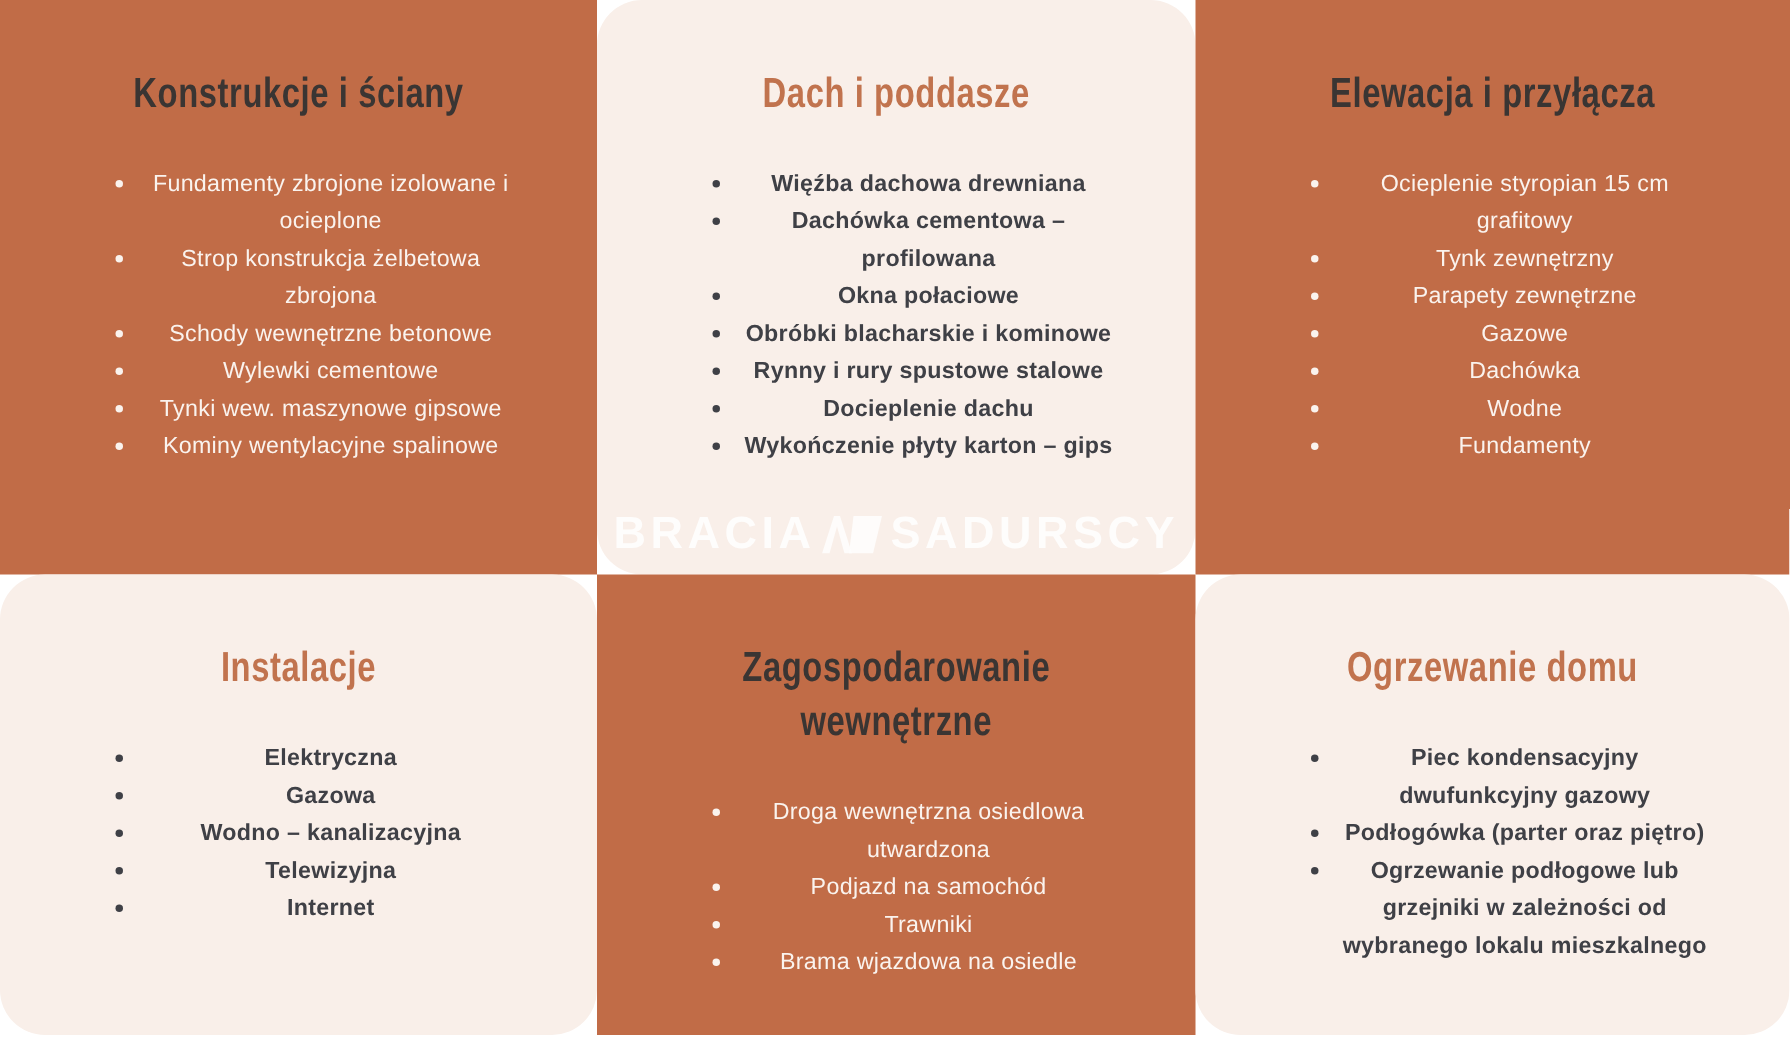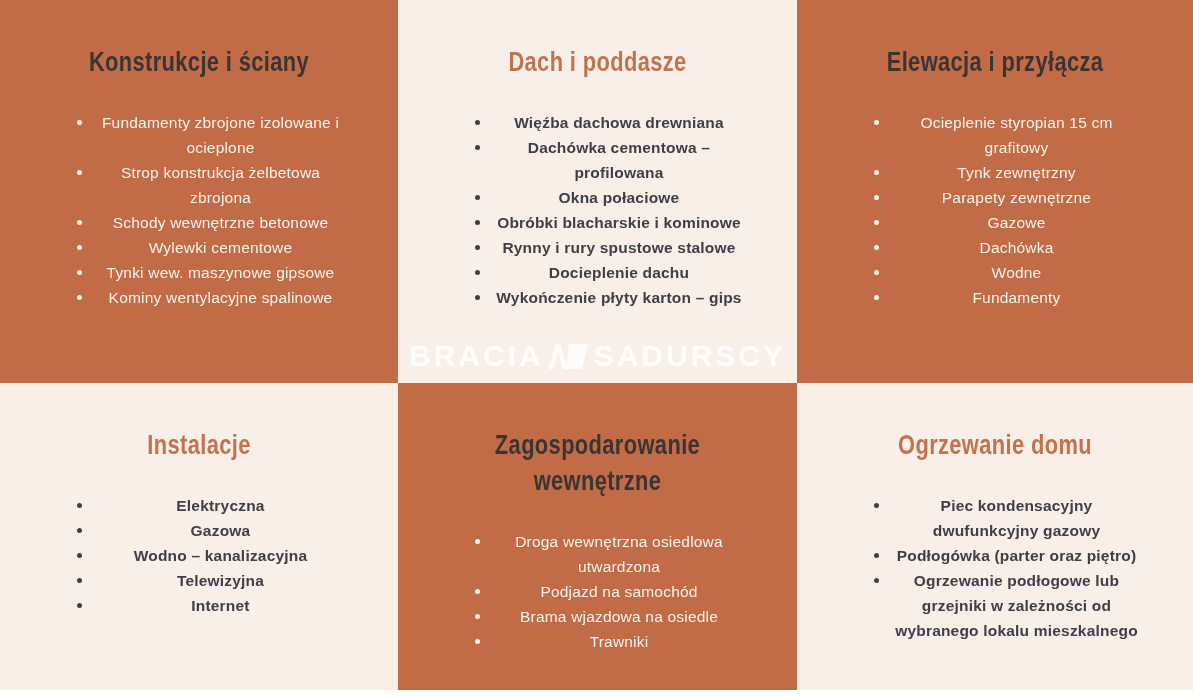--- a/index.html
+++ b/index.html
@@ -17,21 +17,21 @@
     display: grid;
     grid-template-columns: 398px 399px 396px;
     grid-template-rows: 383px 307px;
   }
   .panel {
     position: relative;
     box-sizing: border-box;
     padding: 44px 0 0 0;
   }
   .panel.terracotta { background: var(--terracotta, #C16C47); }
-  .panel.cream      { background: var(--cream, #F9EFE9); }
+  .panel.cream      { background: var(--cream, #F9EFE9); border-radius: 30px; }
 
   .panel-title {
     margin: 0;
     padding: 0 20px;
     text-align: center;
     font-size: 28px;
     line-height: 36px;
     font-weight: 700;
     letter-spacing: 0.5px;
     transform: scaleX(0.78);
@@ -152,22 +152,22 @@
         <li>Telewizyjna</li>
         <li>Internet</li>
       </ul>
   </section>
 
   <section class="panel terracotta">
     <h2 class="panel-title">Zagospodarowanie wewnętrzne</h2>
     <ul class="panel-list">
         <li>Droga wewnętrzna osiedlowa utwardzona</li>
         <li>Podjazd na samochód</li>
+        <li>Trawniki</li>
         <li>Brama wjazdowa na osiedle</li>
-        <li>Trawniki</li>
       </ul>
   </section>
 
   <section class="panel cream">
     <h2 class="panel-title">Ogrzewanie domu</h2>
     <ul class="panel-list">
         <li>Piec kondensacyjny dwufunkcyjny gazowy</li>
         <li>Podłogówka (parter oraz piętro)</li>
         <li>Ogrzewanie podłogowe lub grzejniki w zależności od wybranego lokalu mieszkalnego</li>
       </ul>

